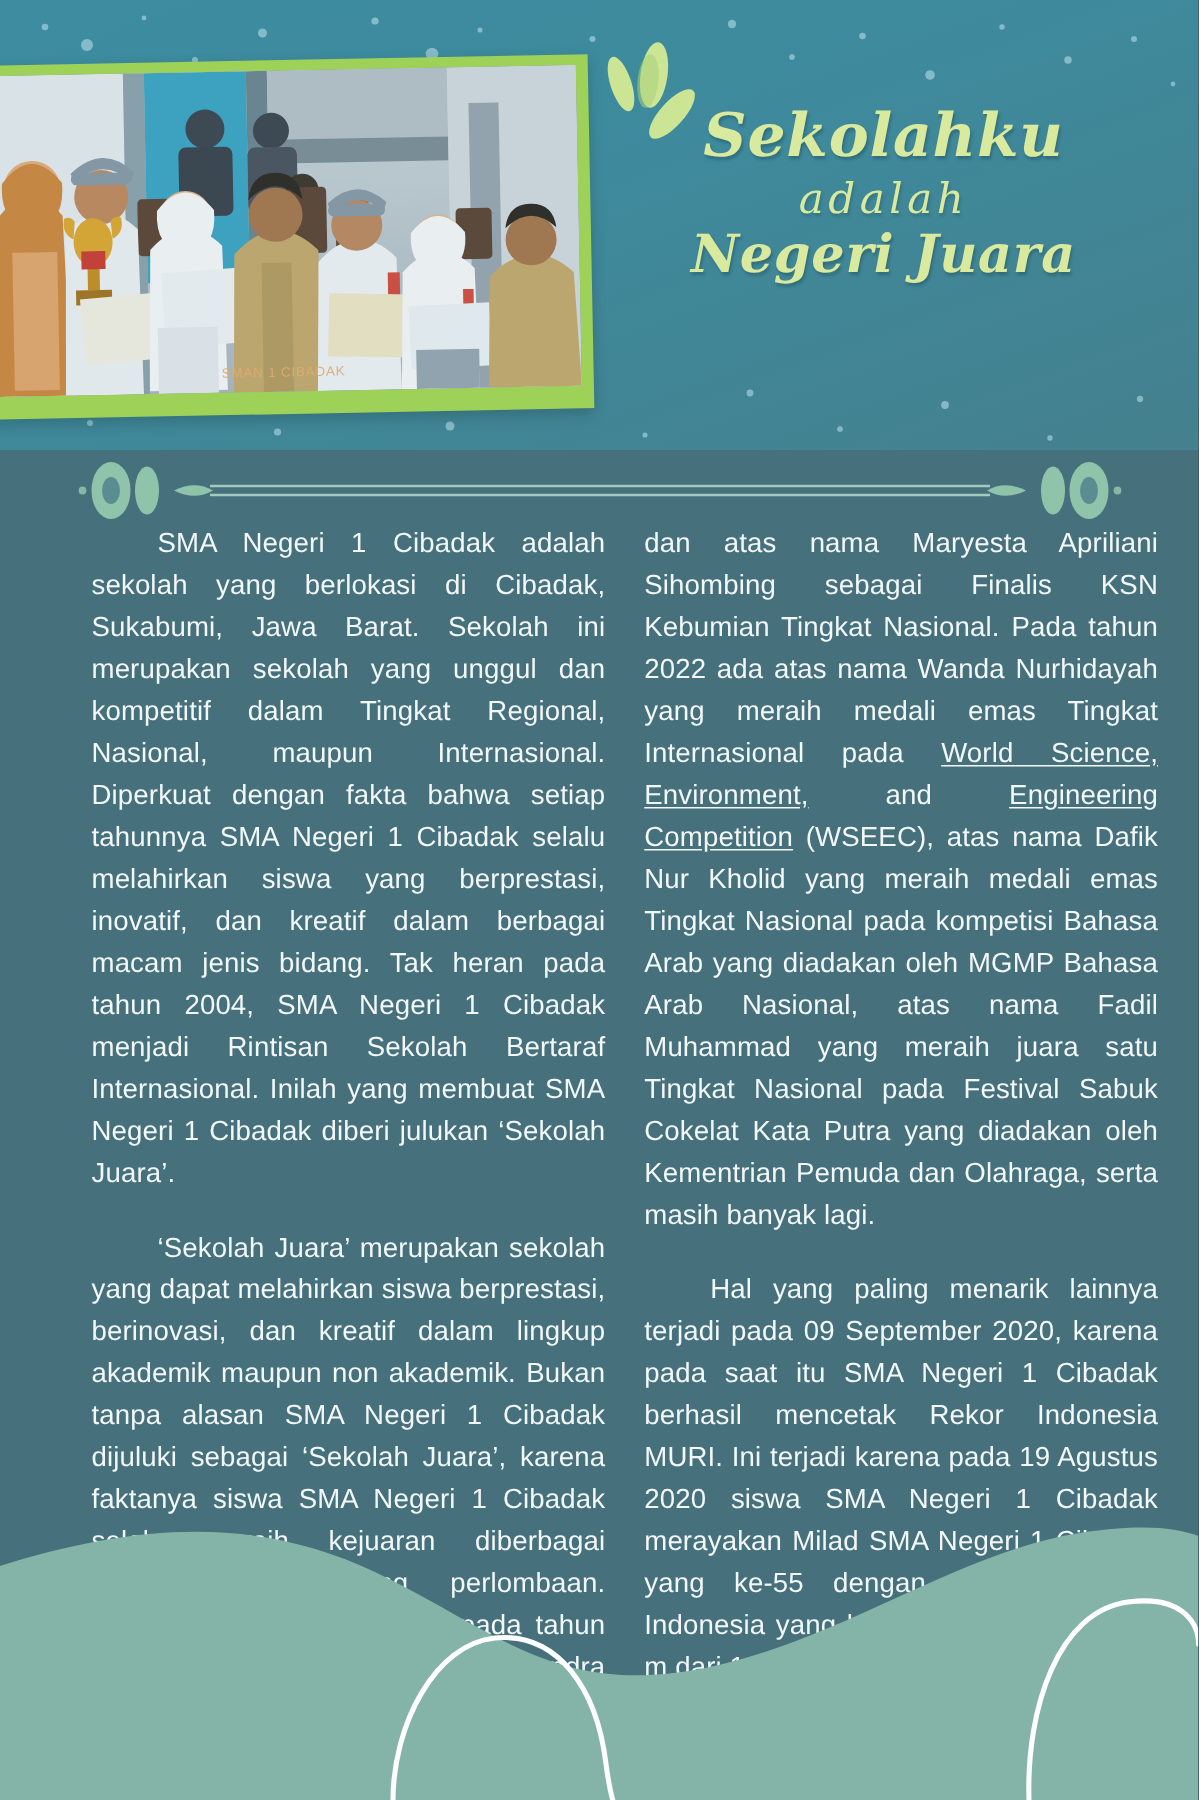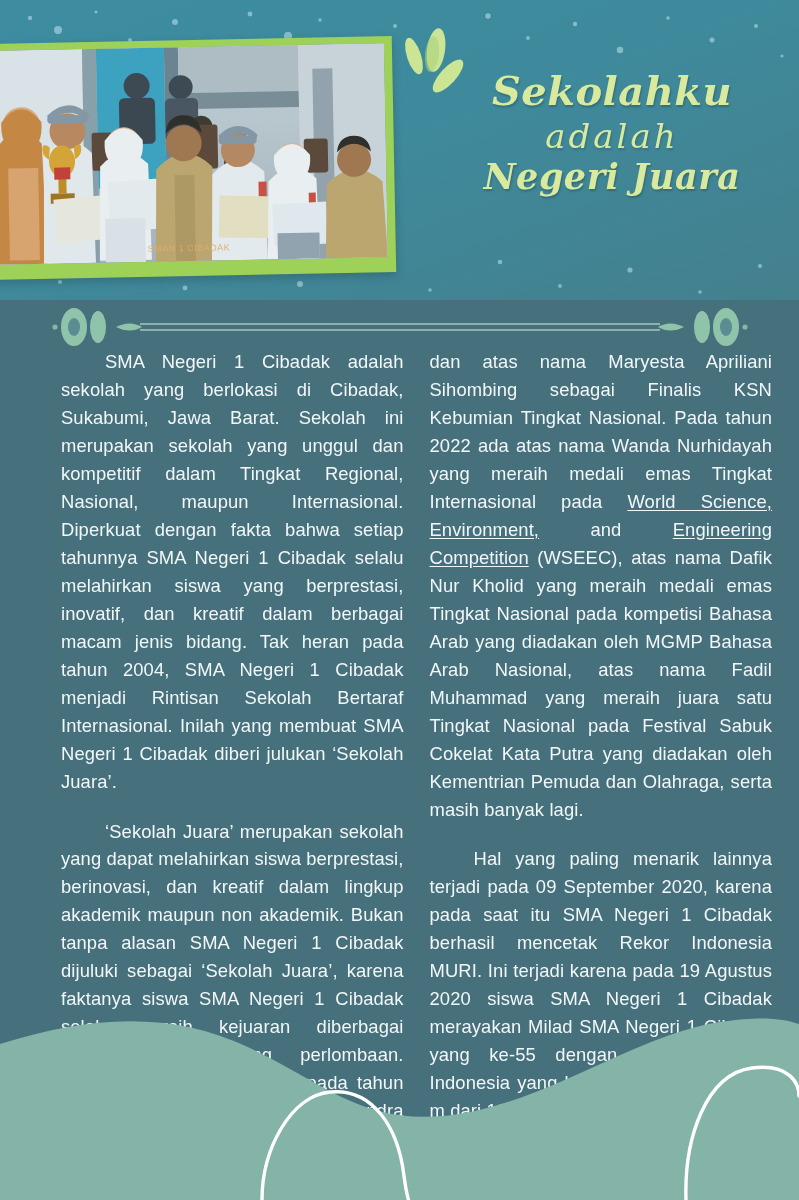--- a/index.html
+++ b/index.html
@@ -54,41 +54,41 @@
     color: rgba(224,170,110,.92);
     font-family: "Liberation Sans", sans-serif;
   }
 
   
   .leaf-orn { position:absolute; left:392px; top:28px; width:90px; height:96px; }
 
   
   .title-block {
     position: absolute;
-    left: 426px; top: 70px;
+    left: 403px; top: 70px;
     width: 372px;
     text-align: center;
   }
   .title-l1, .title-l3 {
     font-family: "DejaVu Serif", serif;
     font-style: italic;
     font-weight: 700;
     font-size: 40px;
     color: #d9ea9e;
     line-height: 1.05;
     letter-spacing: .5px;
     text-shadow: 1px 2px 2px rgba(20,60,70,.35);
     white-space: nowrap;
   }
   .title-l3 { font-size: 35px; margin-top: 2px; }
   .title-l2 {
     font-family: "DejaVu Serif", serif;
     font-style: italic;
     font-weight: 400;
-    font-size: 34px;
+    font-size: 28px;
     color: #d9ea9e;
     line-height: 1.2;
     letter-spacing: 3px;
     margin: 4px 0 2px 0;
     text-shadow: 1px 2px 2px rgba(20,60,70,.25);
   }
 
   
   .divider {
     position: absolute;

